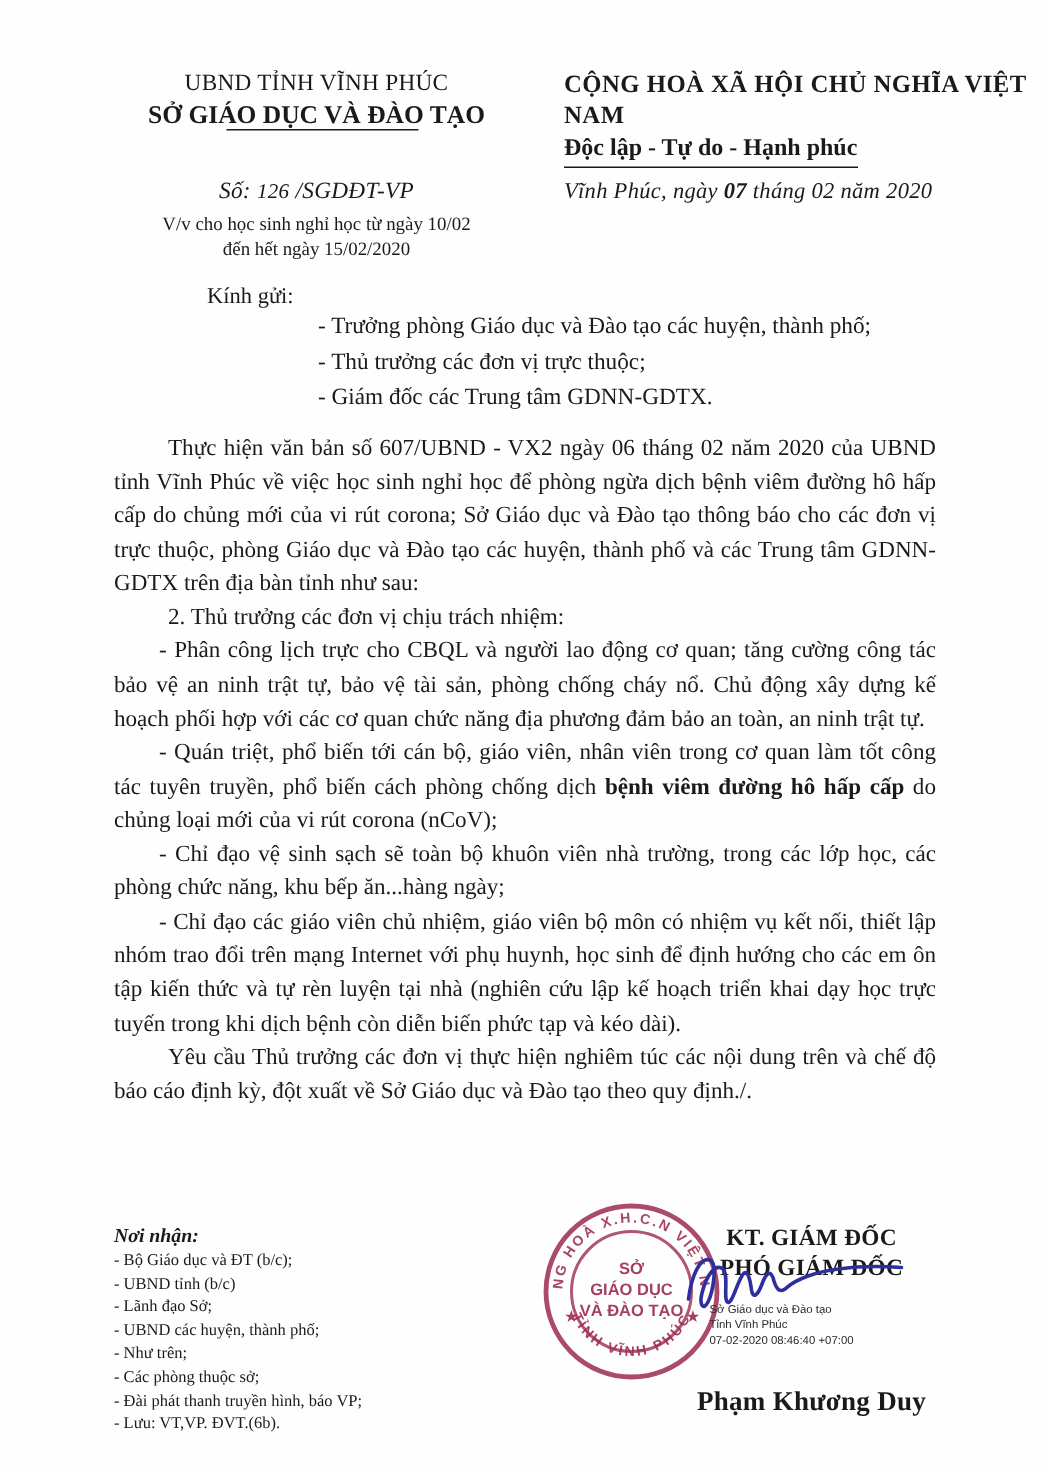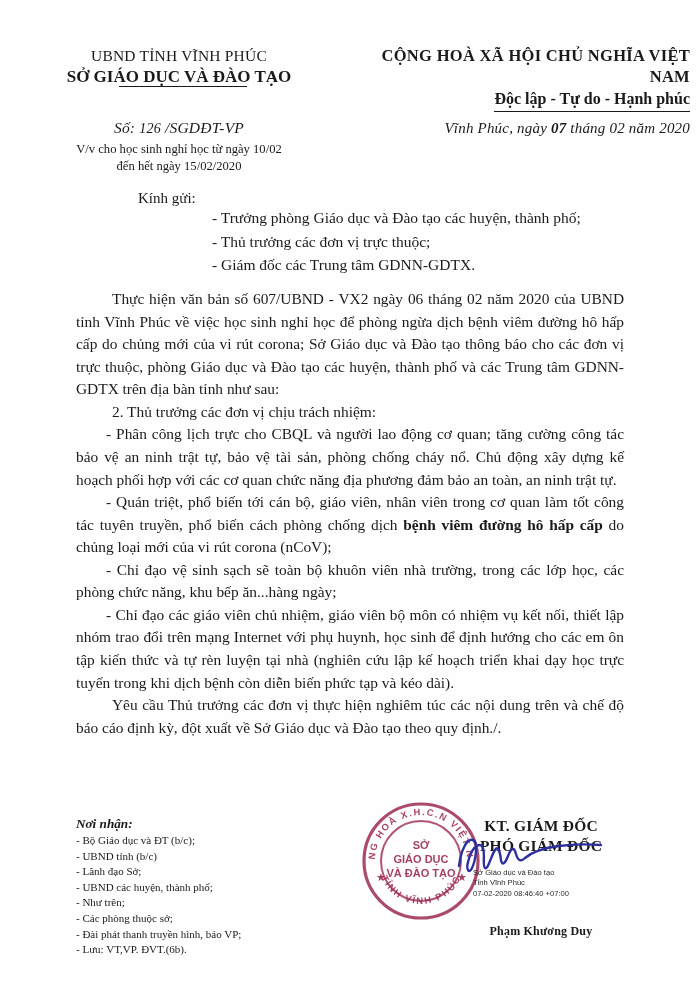--- a/index.html
+++ b/index.html
@@ -21,29 +21,30 @@
     background: #fefefe;
   }
 
   
   .header {
     position: absolute;
     top: 46px;
     left: 0;
     right: 0;
     display: flex;
+    padding-left: 32px;
   }
   .hdr-left {
     width: 330px;
     text-align: center;
     padding-left: 14px;
   }
   .hdr-right {
     flex: 1;
-    text-align: right;
+    text-align: left;
     padding-right: 10px;
   }
   .org-line1 {
     font-size: 15.5px;
     letter-spacing: .2px;
     line-height: 1.25;
   }
   .org-line2 {
     font-size: 17px;
     font-weight: bold;
@@ -170,21 +171,21 @@
     width: 250px;
     text-align: center;
   }
   .sign-title1, .sign-title2 {
     font-size: 15.5px;
     font-weight: bold;
     line-height: 1.3;
     letter-spacing: .2px;
   }
   .sign-name {
-    font-size: 12px;
+    font-size: 18px;
     font-weight: bold;
     margin-top: 68px;
     letter-spacing: .2px;
   }
 
   
   .digisig {
     position: absolute;
     left: 473px;
     top: 868px;

